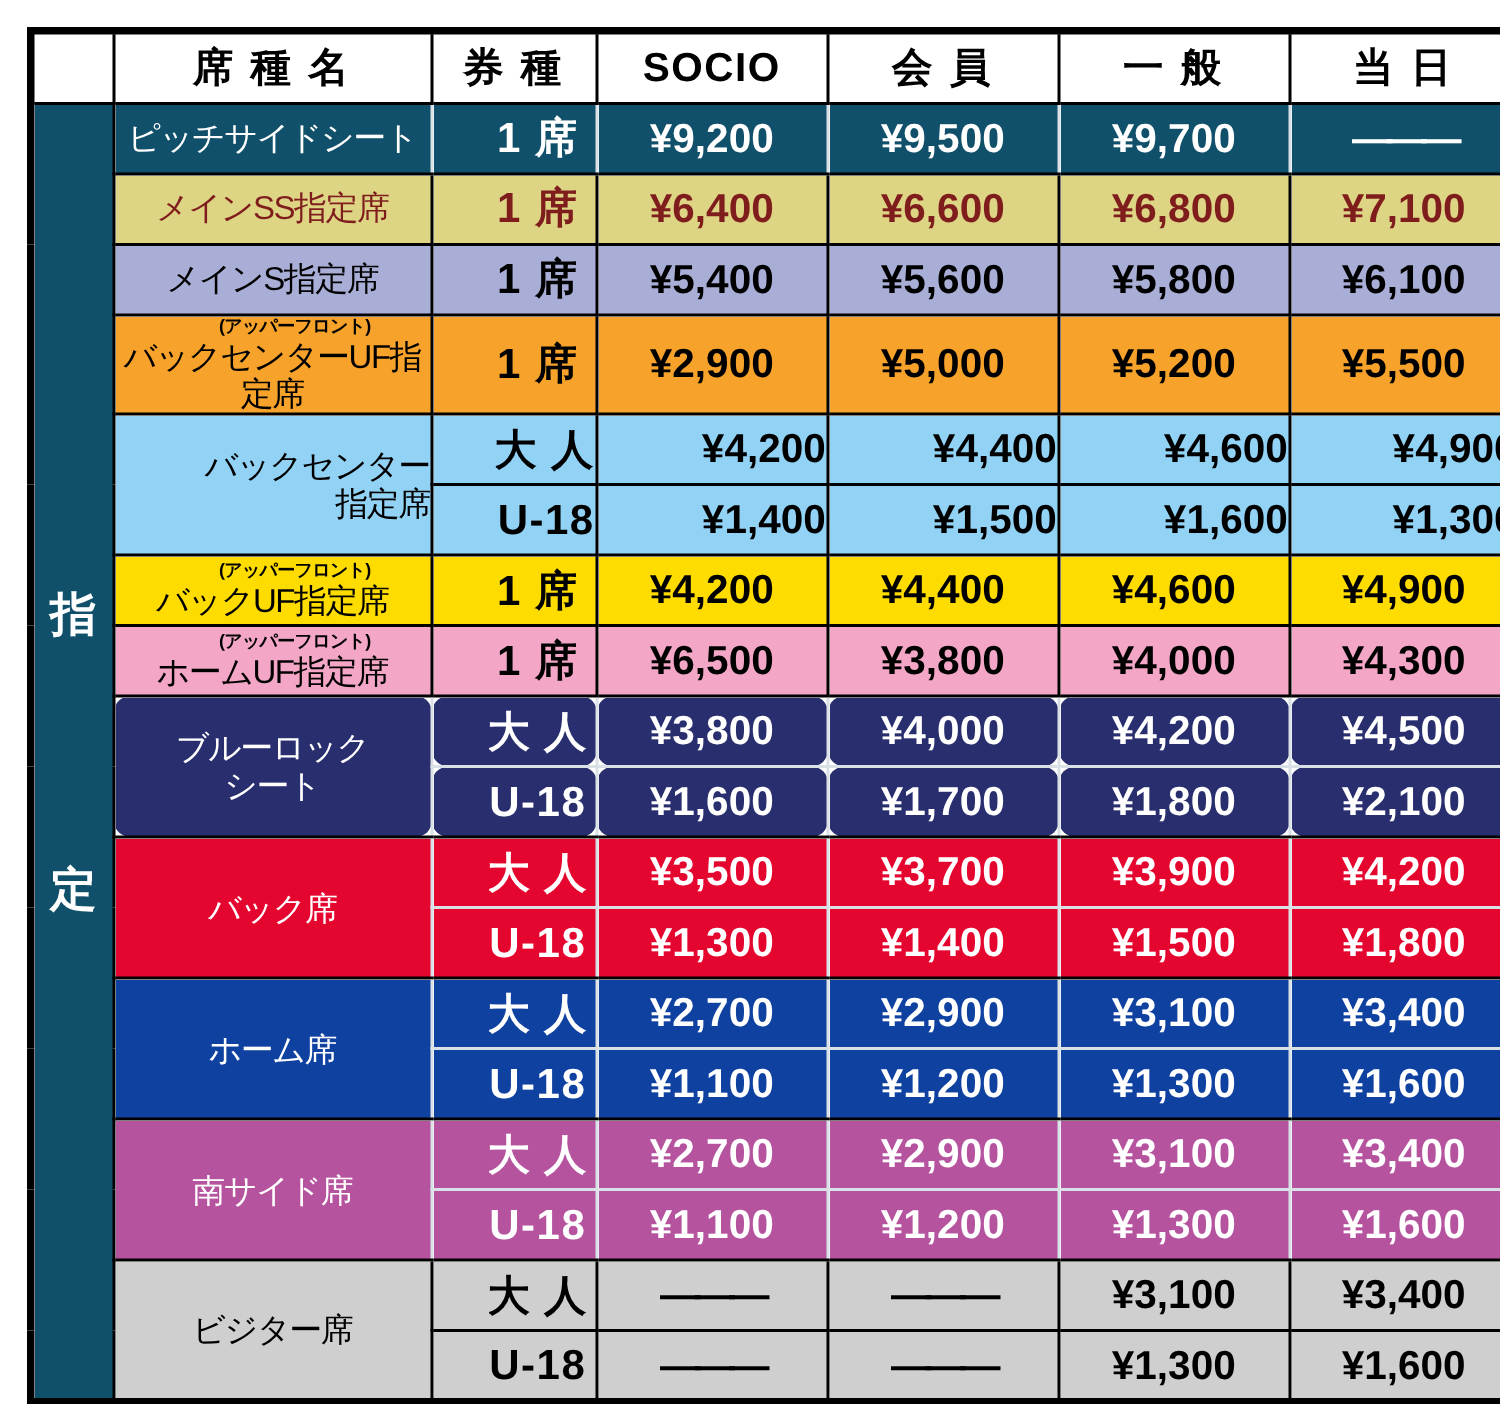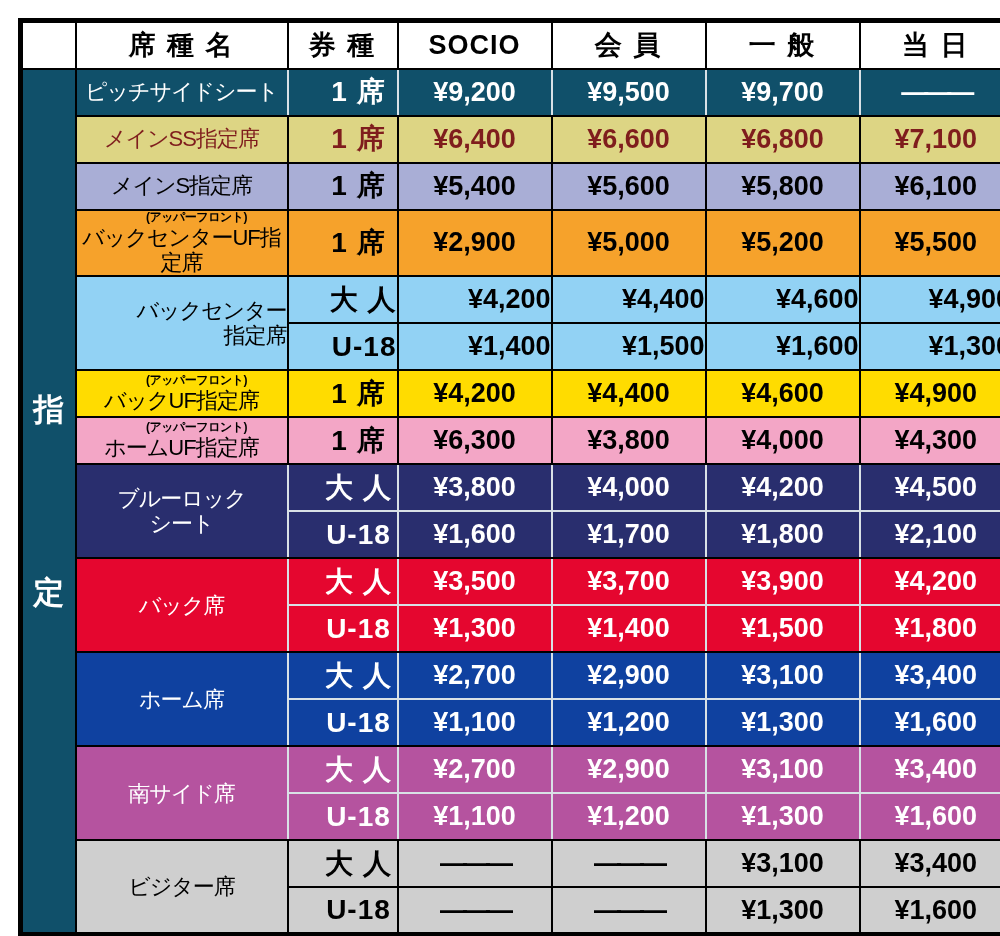--- a/index.html
+++ b/index.html
@@ -24,21 +24,21 @@
   th{background:#fff;color:#000;font-size:27px;font-weight:bold;letter-spacing:2px;}
   th.socio{letter-spacing:1px;}
   
   tr.g-teal   > td{background:#10506a;color:#fff;}
   tr.g-khaki  > td{background:#ddd584;color:#7f1d1d;}
   tr.g-peri   > td{background:#a9aed6;color:#000000;}
   tr.g-orange > td{background:#f6a22b;color:#000;}
   tr.g-lblue  > td{background:#92d2f4;color:#000;text-align:right;}
   tr.g-yellow > td{background:#ffdc00;color:#000;}
   tr.g-pink   > td{background:#f3a6c6;color:#000;}
-  tr.g-navy   > td{background:#292e6e;color:#fff;}
+  tr.g-navy   > td{background:#292e6e;color:#fff;border-radius:11px;}
   tr.g-red    > td{background:#e5062f;color:#fff;}
   tr.g-blue   > td{background:#0f41a0;color:#fff;}
   tr.g-purple > td{background:#b5539f;color:#fff;}
   tr.g-gray   > td{background:#cfcfcf;color:#000;}
   
   td.lv {border-left-color:#d9e1e6;border-right-color:#d9e1e6;}
   td.lb {border-bottom-color:#d9e1e6;}
   td.lt2{border-top-color:#d9e1e6;}
   
   td.side{background:#fff;color:#000;}
@@ -157,21 +157,21 @@
       <td class="price">¥4,600</td>
       <td class="price">¥4,900</td>
     </tr>
 
     <tr class="g-pink">
       <td class="name">
         <div class="sub">(アッパーフロント)</div>
         <div class="nm">ホームUF指定席</div>
       </td>
       <td class="type">1 席</td>
-      <td class="price">¥6,300</td>
+      <td class="price">¥6,500</td>
       <td class="price">¥3,800</td>
       <td class="price">¥4,000</td>
       <td class="price">¥4,300</td>
     </tr>
 
     <tr class="g-navy">
       <td class="name lv" rowspan="2">
           <div class="nm">ブルーロック
 シート</div>
         </td>

